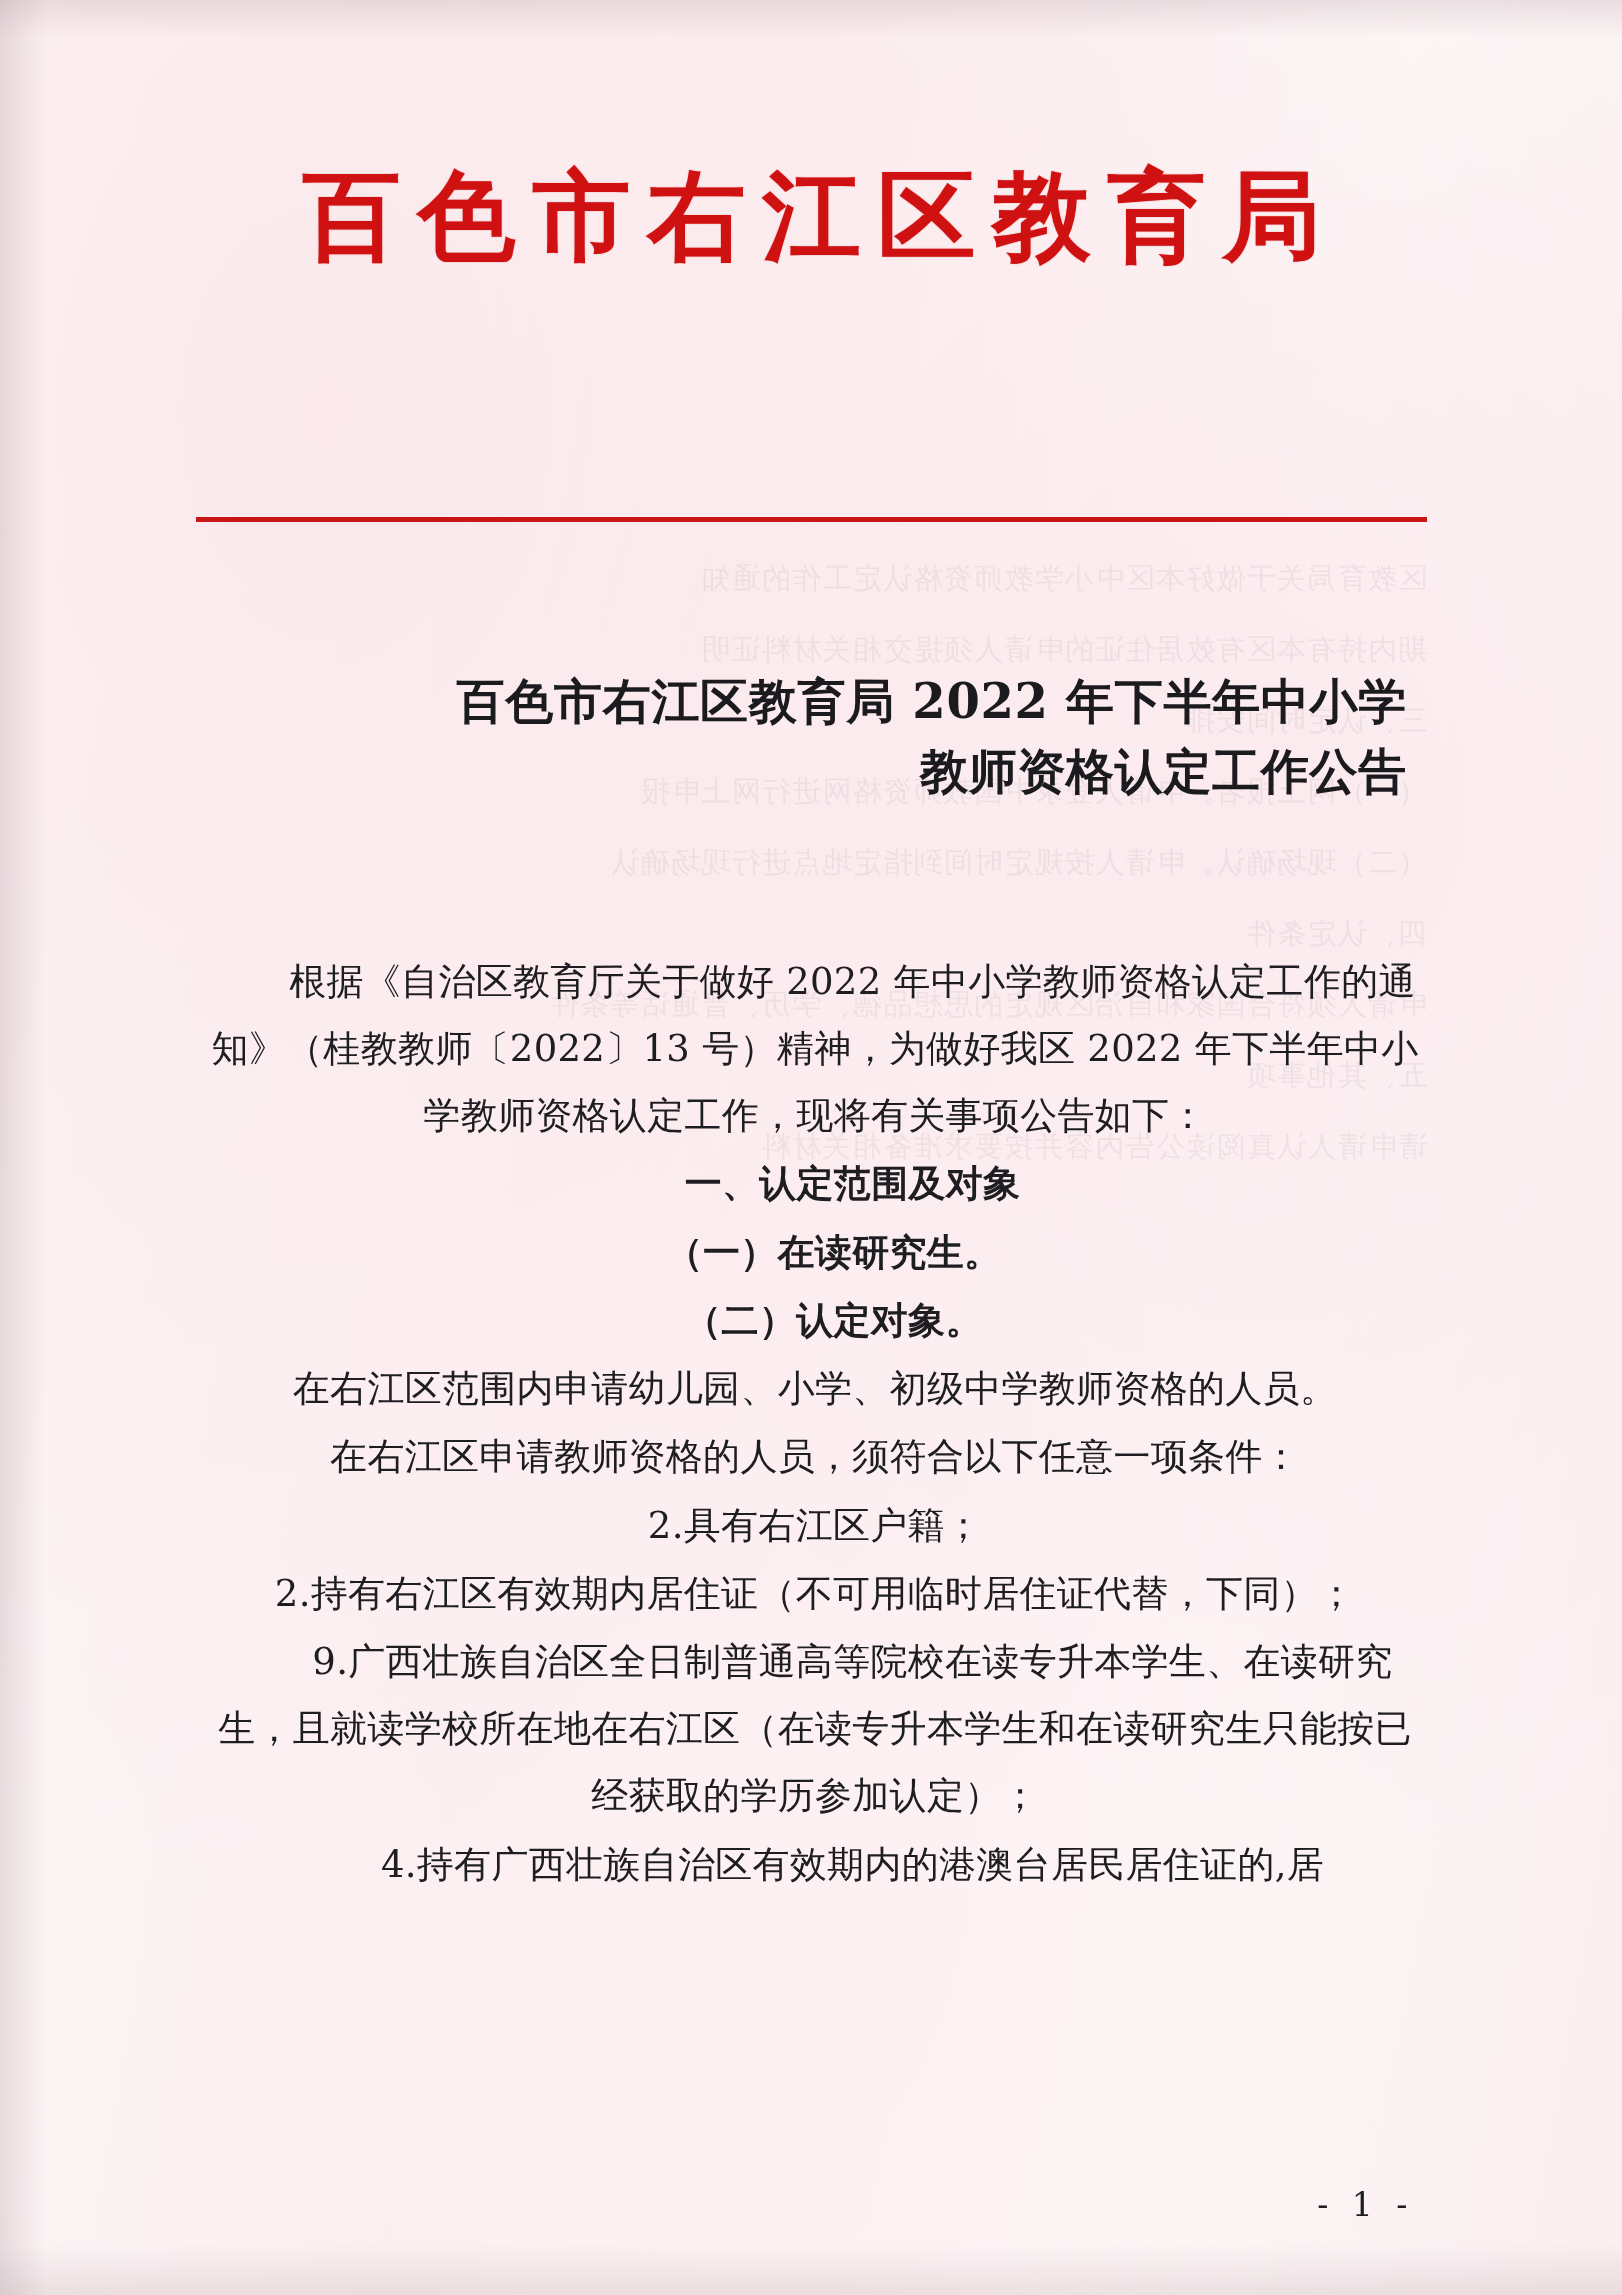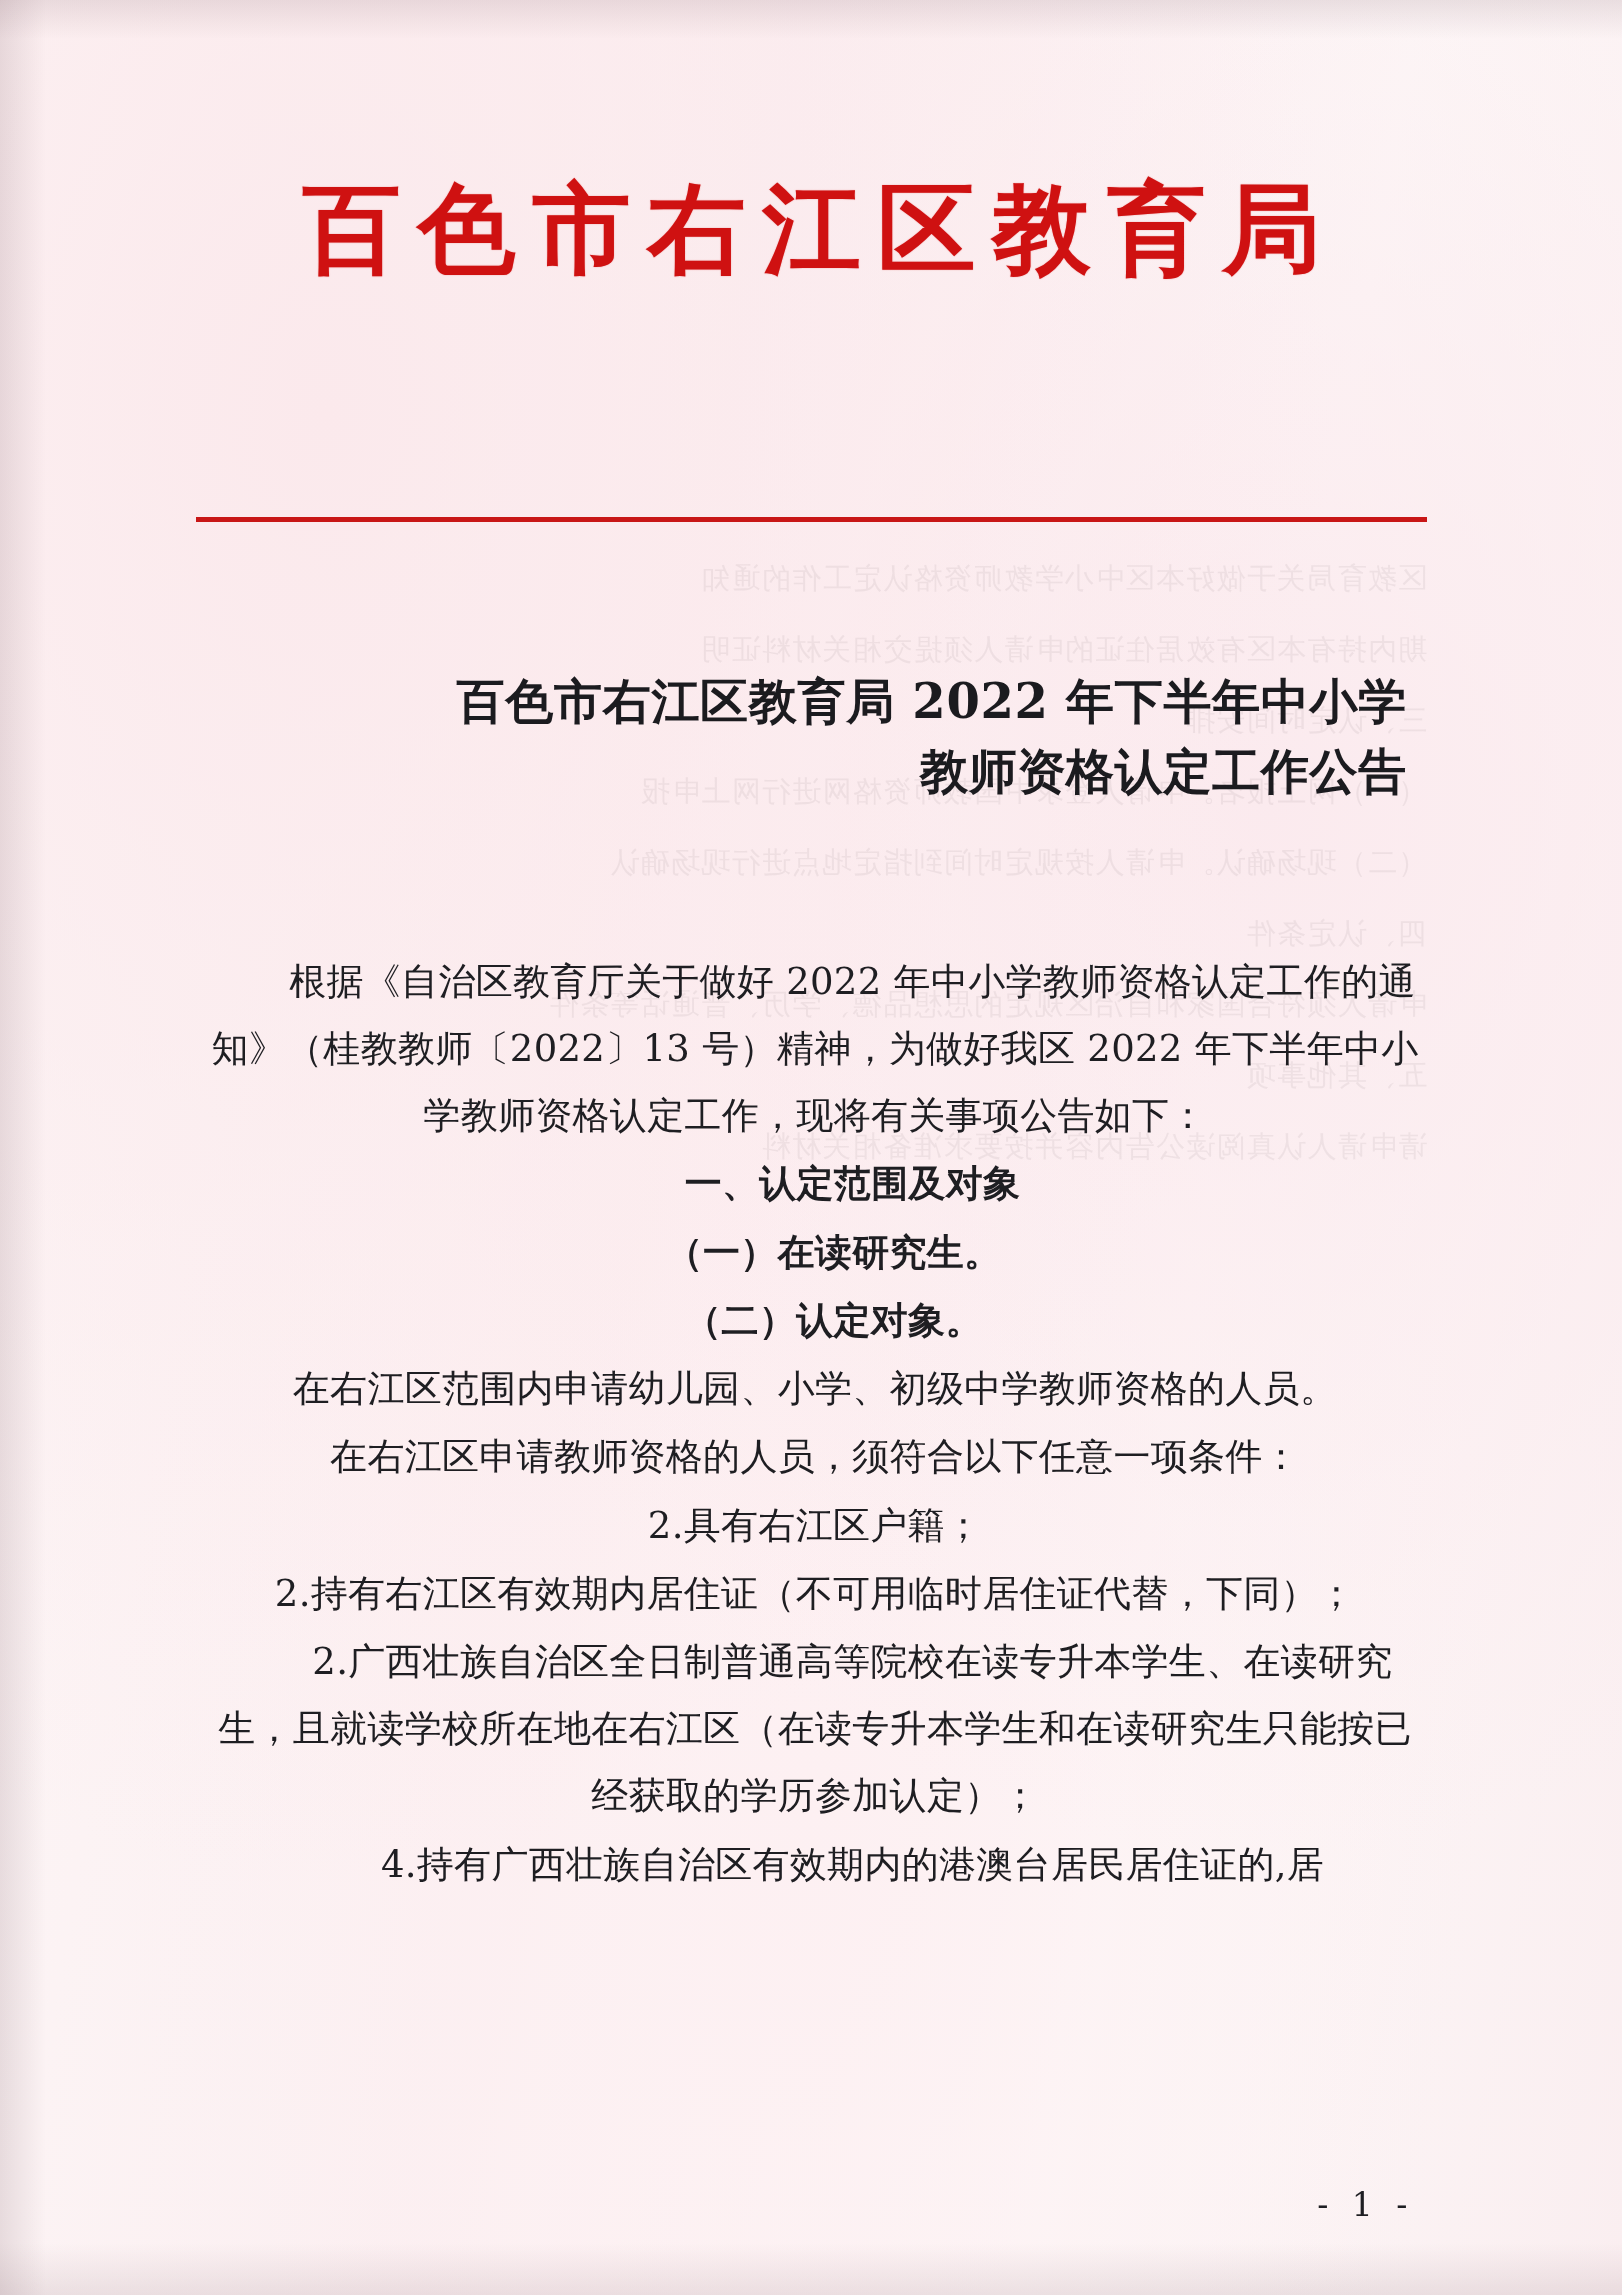--- a/index.html
+++ b/index.html
@@ -35,21 +35,21 @@
     line-height: 71px;
     padding: 543px 196px 0 196px;
     box-sizing: border-box;
     letter-spacing: 1.3px;
     filter: blur(0.4px);
   }
   .bleed div { white-space: nowrap; }
 
   .masthead {
     position: absolute;
-    top: 178px;
+    top: 165px;
     left: 0;
     right: 0;
     text-align: center;
   }
   .masthead-title {
     font-family: "DejaVu Serif", "Liberation Serif", serif;
     font-weight: 700;
     color: #cf1111;
     font-size: 98px;
     letter-spacing: 17px;
@@ -149,21 +149,21 @@
 
   <div class="body-text">
     <p class="p indent">根据《自治区教育厅关于做好 2022 年中小学教师资格认定工作的通知》（桂教教师〔2022〕13 号）精神，为做好我区 2022 年下半年中小学教师资格认定工作，现将有关事项公告如下：</p>
     <p class="p heading">一、认定范围及对象</p>
     <p class="p subheading">（一）在读研究生。</p>
     <p class="p subheading">（二）认定对象。</p>
     <p class="p">在右江区范围内申请幼儿园、小学、初级中学教师资格的人员。</p>
     <p class="p">在右江区申请教师资格的人员，须符合以下任意一项条件：</p>
     <p class="p">2.具有右江区户籍；</p>
     <p class="p">2.持有右江区有效期内居住证（不可用临时居住证代替，下同）；</p>
-    <p class="p indent">2.广西壮族自治区全日制普通高等院校在读专升本学生、在读研究生，且就读学校所在地在右江区（在读专升本学生和在读研究生只能按已经获取的学历参加认定）；</p>
+    <p class="p indent">9.广西壮族自治区全日制普通高等院校在读专升本学生、在读研究生，且就读学校所在地在右江区（在读专升本学生和在读研究生只能按已经获取的学历参加认定）；</p>
     <p class="p indent">4.持有广西壮族自治区有效期内的港澳台居民居住证的,居</p>
   </div>
 
   <div class="page-number">- 1 -</div>
 
   <div class="edge-shadow-left"></div>
   <div class="edge-shadow-top"></div>
   <div class="edge-shadow-bottom"></div>
 </div>
 

